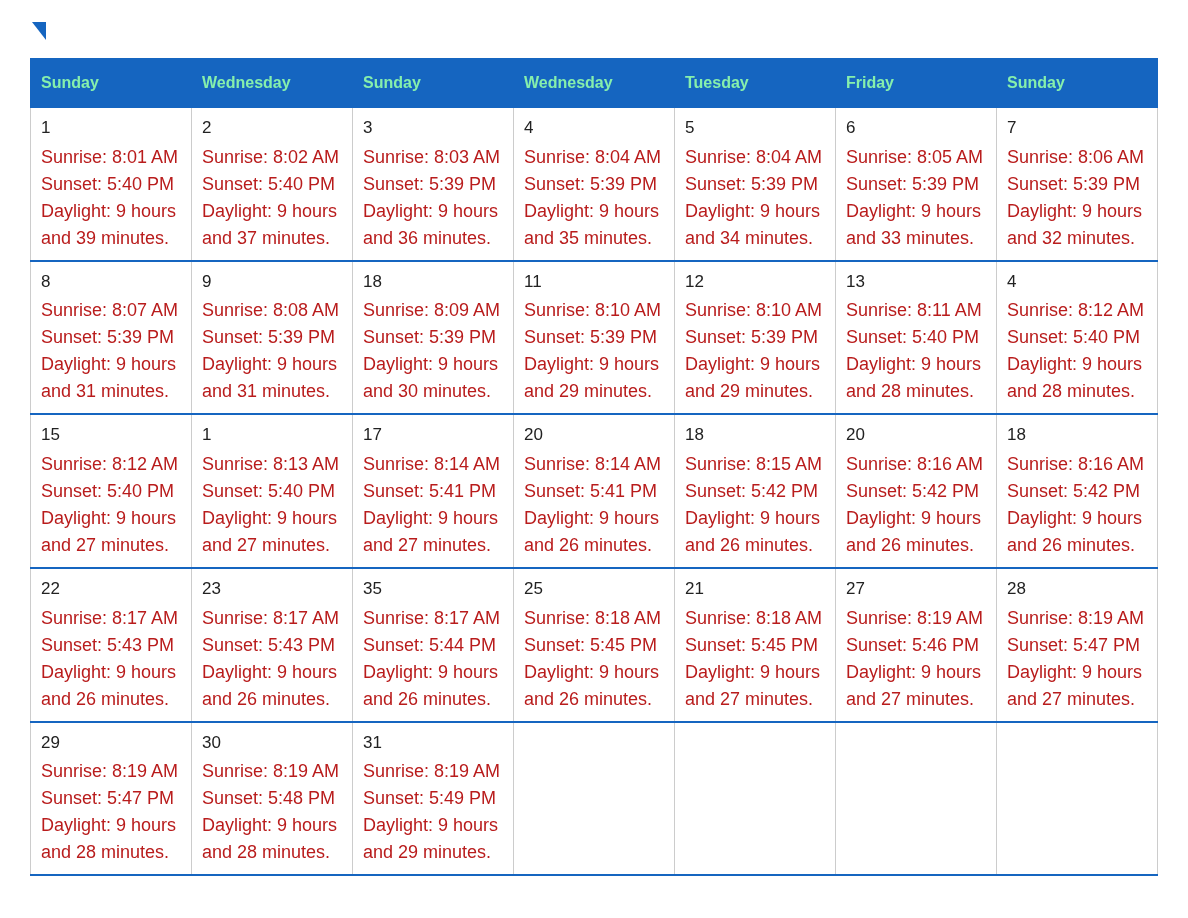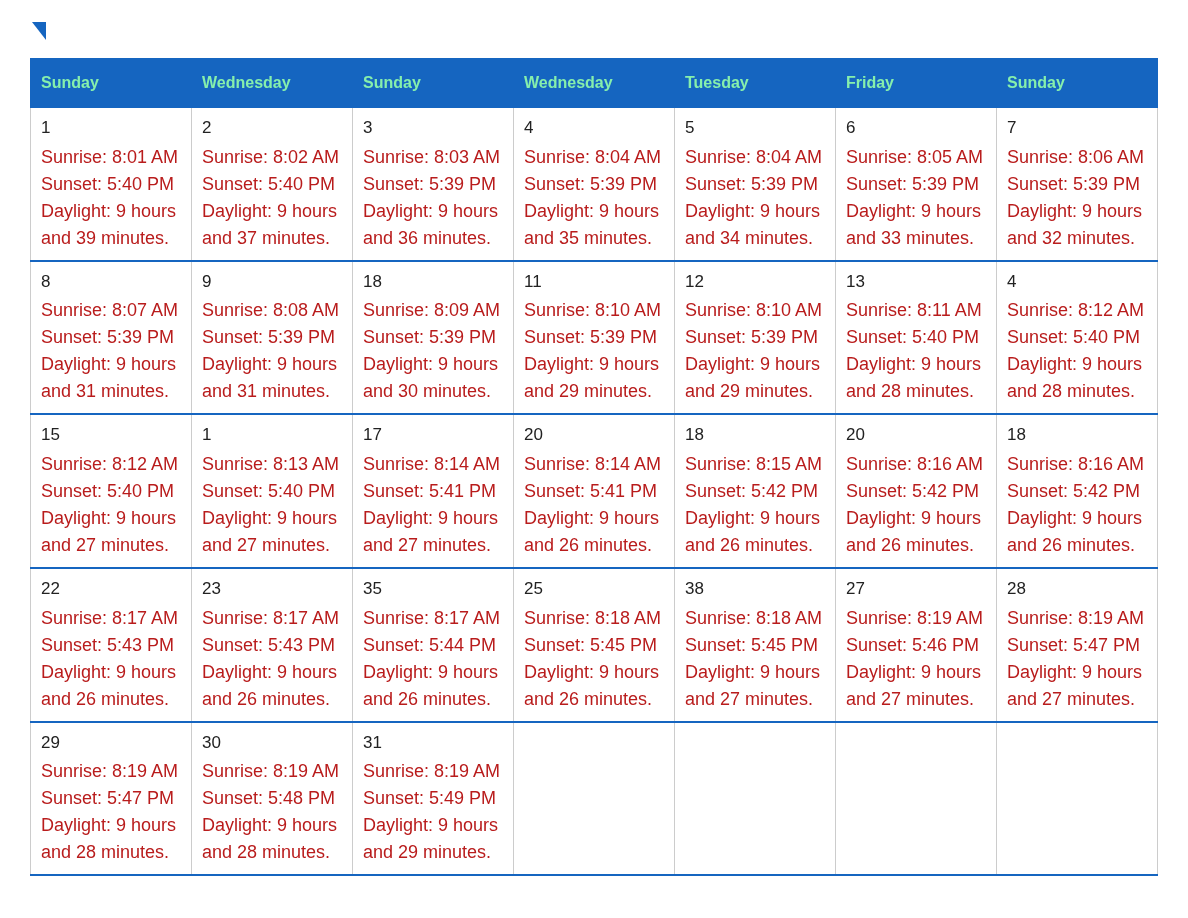--- a/index.html
+++ b/index.html
@@ -236,21 +236,21 @@
         </td>
         <td>
           <div class="day-number">35</div>
           <div class="day-info">Sunrise: 8:17 AM<br>Sunset: 5:44 PM<br>Daylight: 9 hours<br>and 26 minutes.</div>
         </td>
         <td>
           <div class="day-number">25</div>
           <div class="day-info">Sunrise: 8:18 AM<br>Sunset: 5:45 PM<br>Daylight: 9 hours<br>and 26 minutes.</div>
         </td>
         <td>
-          <div class="day-number">38</div>
+          <div class="day-number">21</div>
           <div class="day-info">Sunrise: 8:18 AM<br>Sunset: 5:45 PM<br>Daylight: 9 hours<br>and 27 minutes.</div>
         </td>
         <td>
           <div class="day-number">27</div>
           <div class="day-info">Sunrise: 8:19 AM<br>Sunset: 5:46 PM<br>Daylight: 9 hours<br>and 27 minutes.</div>
         </td>
         <td>
           <div class="day-number">28</div>
           <div class="day-info">Sunrise: 8:19 AM<br>Sunset: 5:47 PM<br>Daylight: 9 hours<br>and 27 minutes.</div>
         </td>

